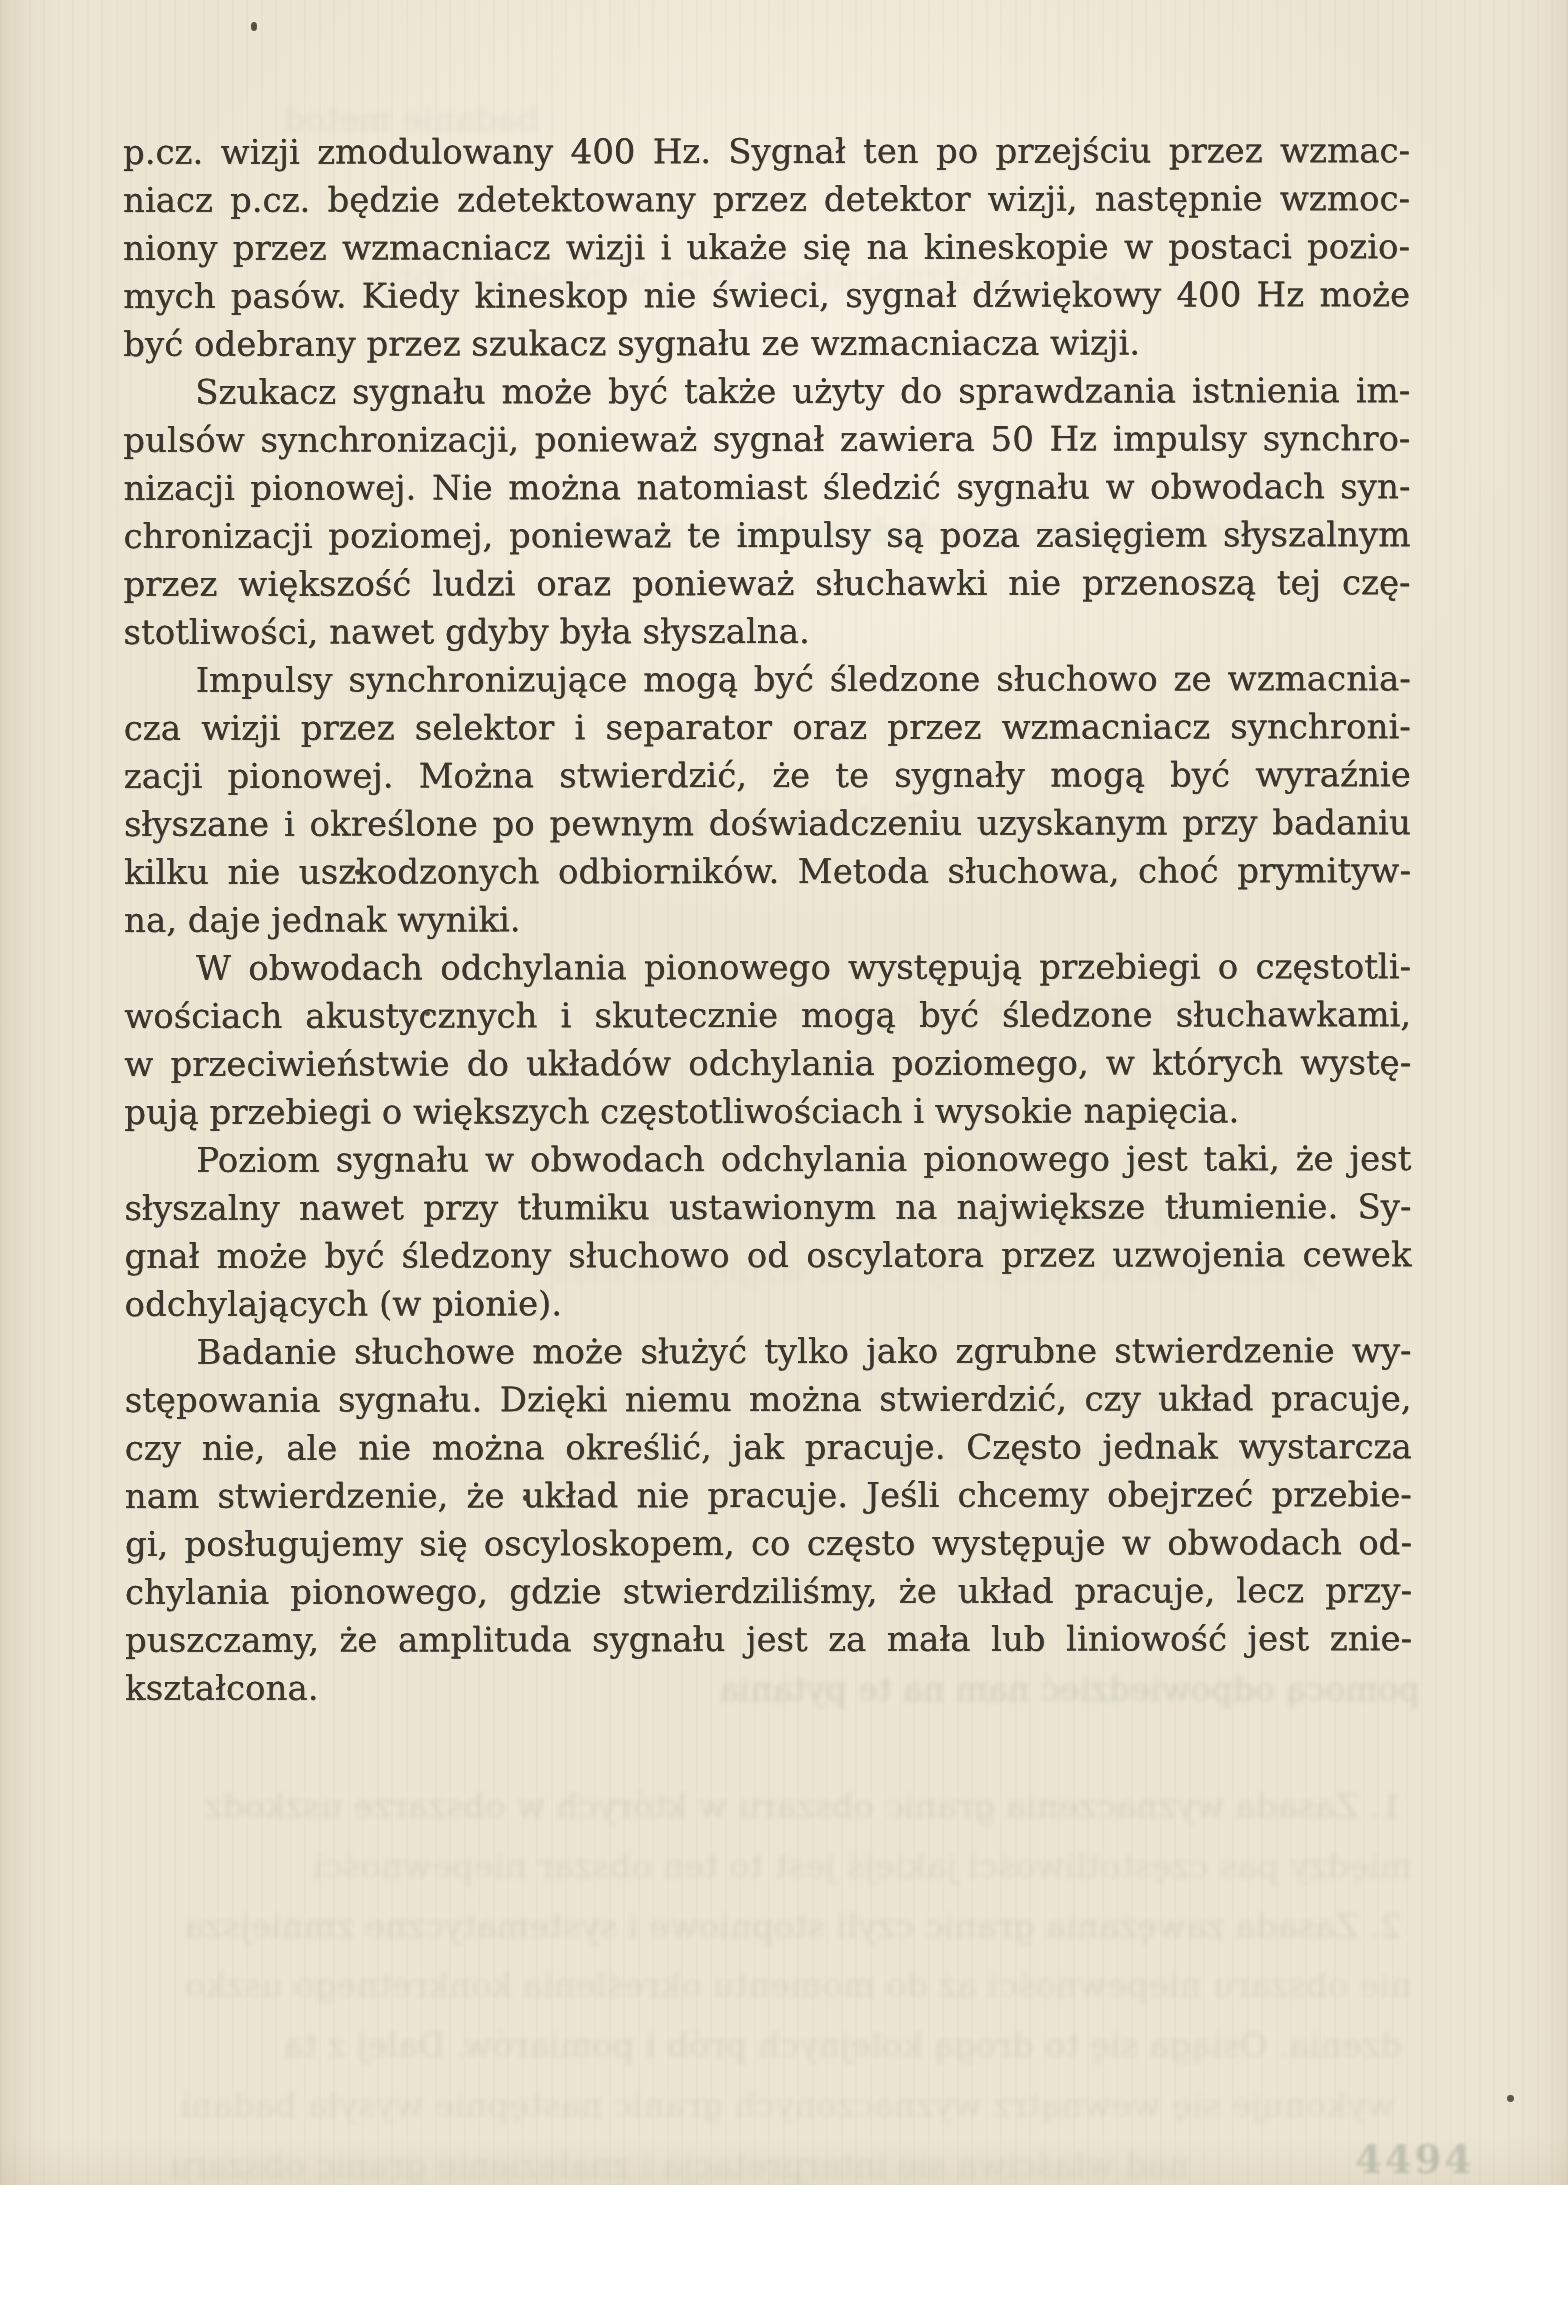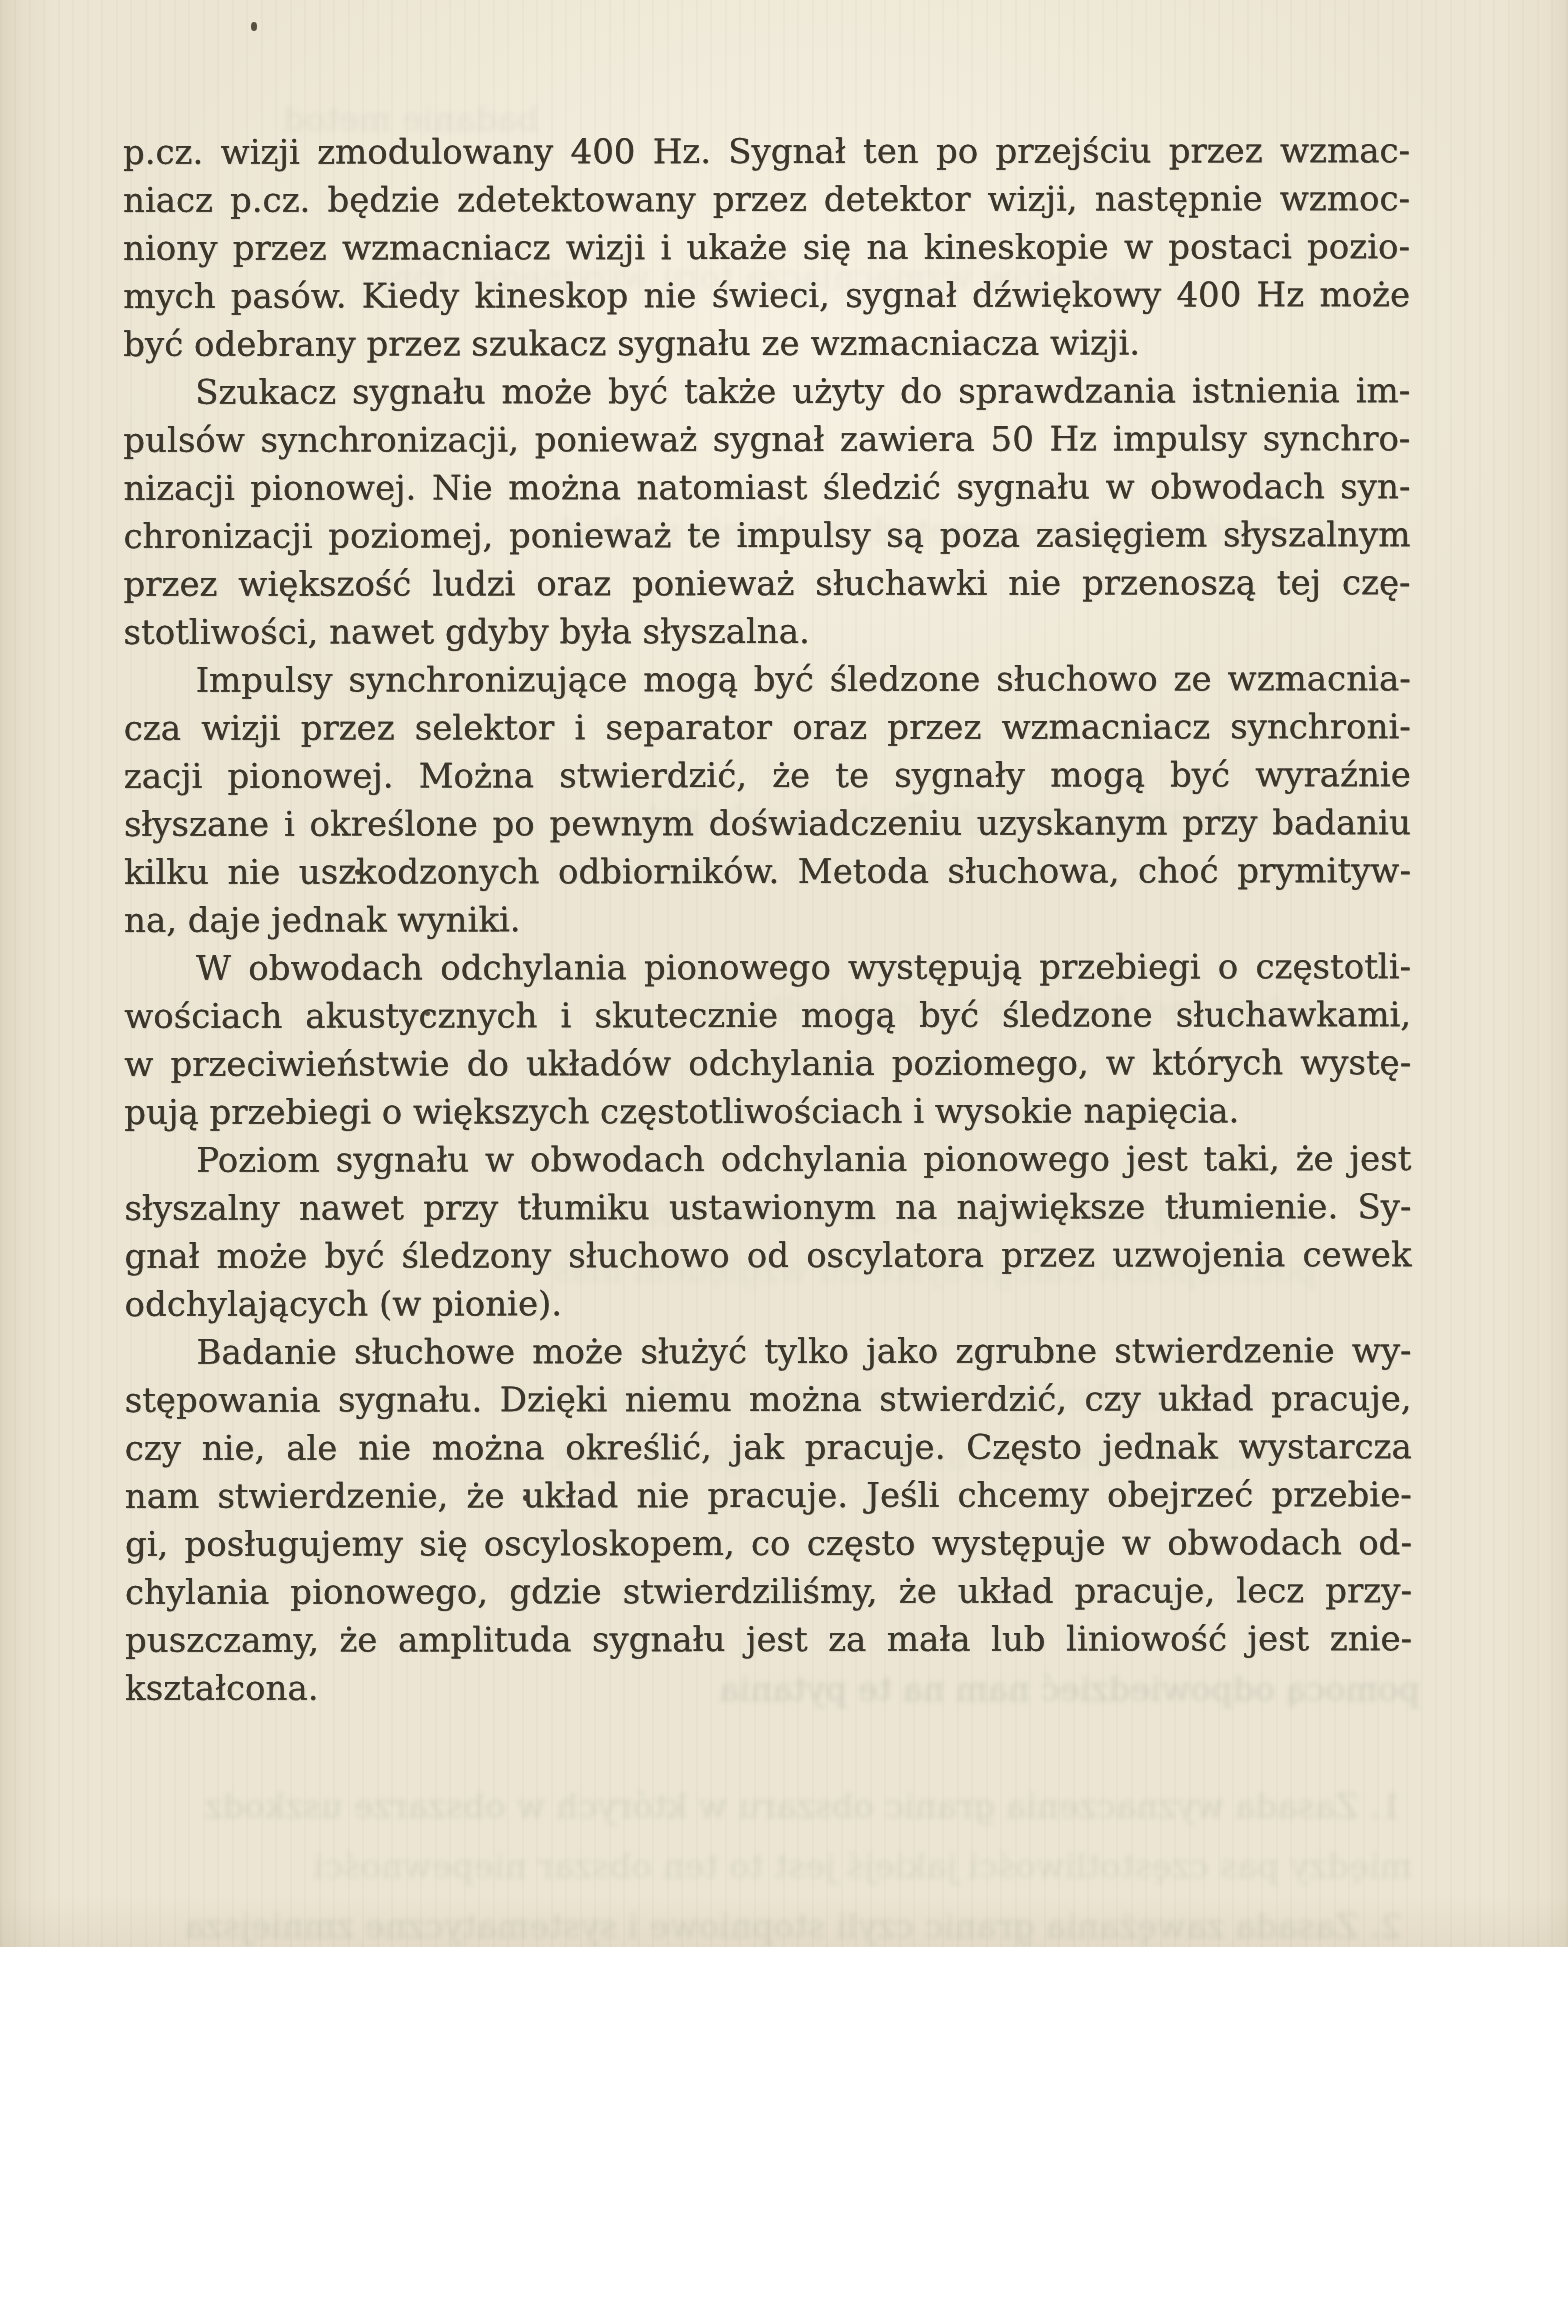--- a/index.html
+++ b/index.html
@@ -1,18 +1,18 @@
 <!DOCTYPE html>
 <html lang="pl" style="font-size:13.7px"><head>
 <meta charset="utf-8">
 <style>
   html,body{margin:0;padding:0;overflow:hidden;}
   .page{
     position:relative;
-    width:1569px;height:1947px;
+    width:1569px;height:2185px;
     background:
       radial-gradient(1026px 770px at 52% 18%, rgba(255,252,240,0.55), rgba(255,252,240,0) 70%),
       linear-gradient(90deg, rgba(168,150,118,0.20) 0px, rgba(168,150,118,0.07) 26px, rgba(168,150,118,0) 60px),
       linear-gradient(270deg, rgba(160,140,105,0.14) 0px, rgba(160,140,105,0.05) 22px, rgba(160,140,105,0) 68px),
       linear-gradient(0deg, rgba(150,132,100,0.10) 0px, rgba(150,132,100,0) 51px),
       #ece5d3;
     font-family:"DejaVu Serif","Liberation Serif",serif;
     overflow:hidden;
   }
   

